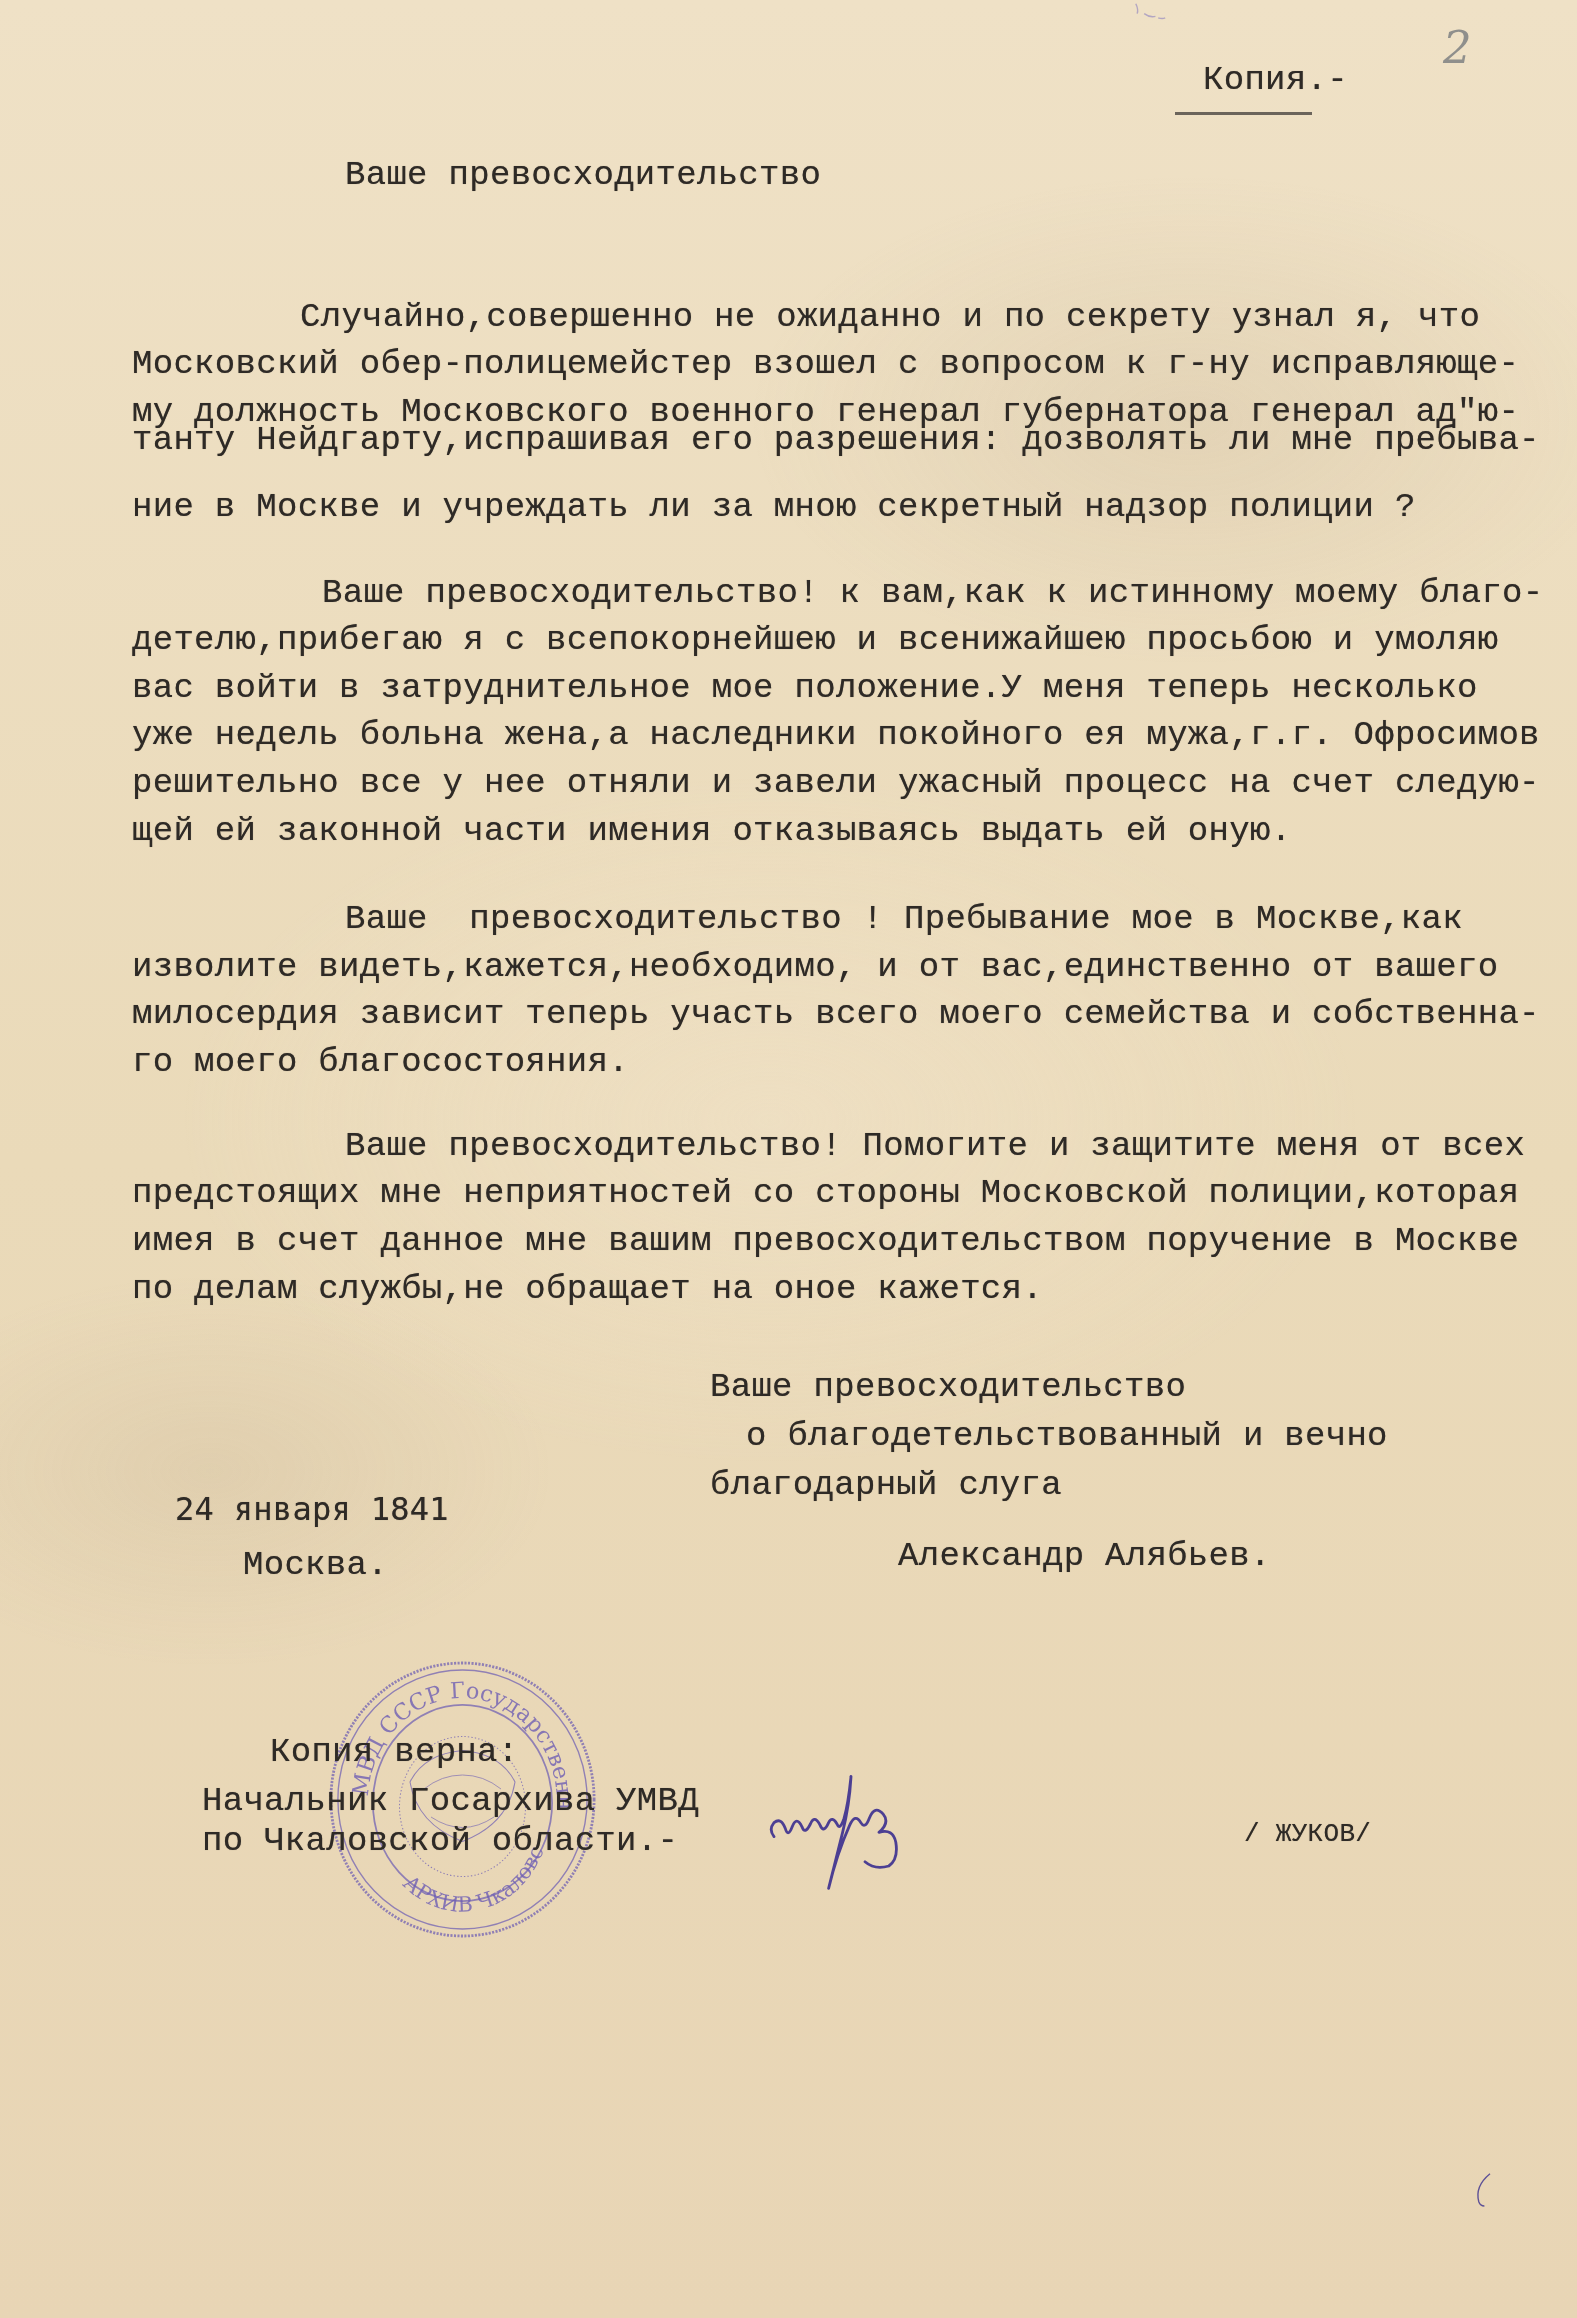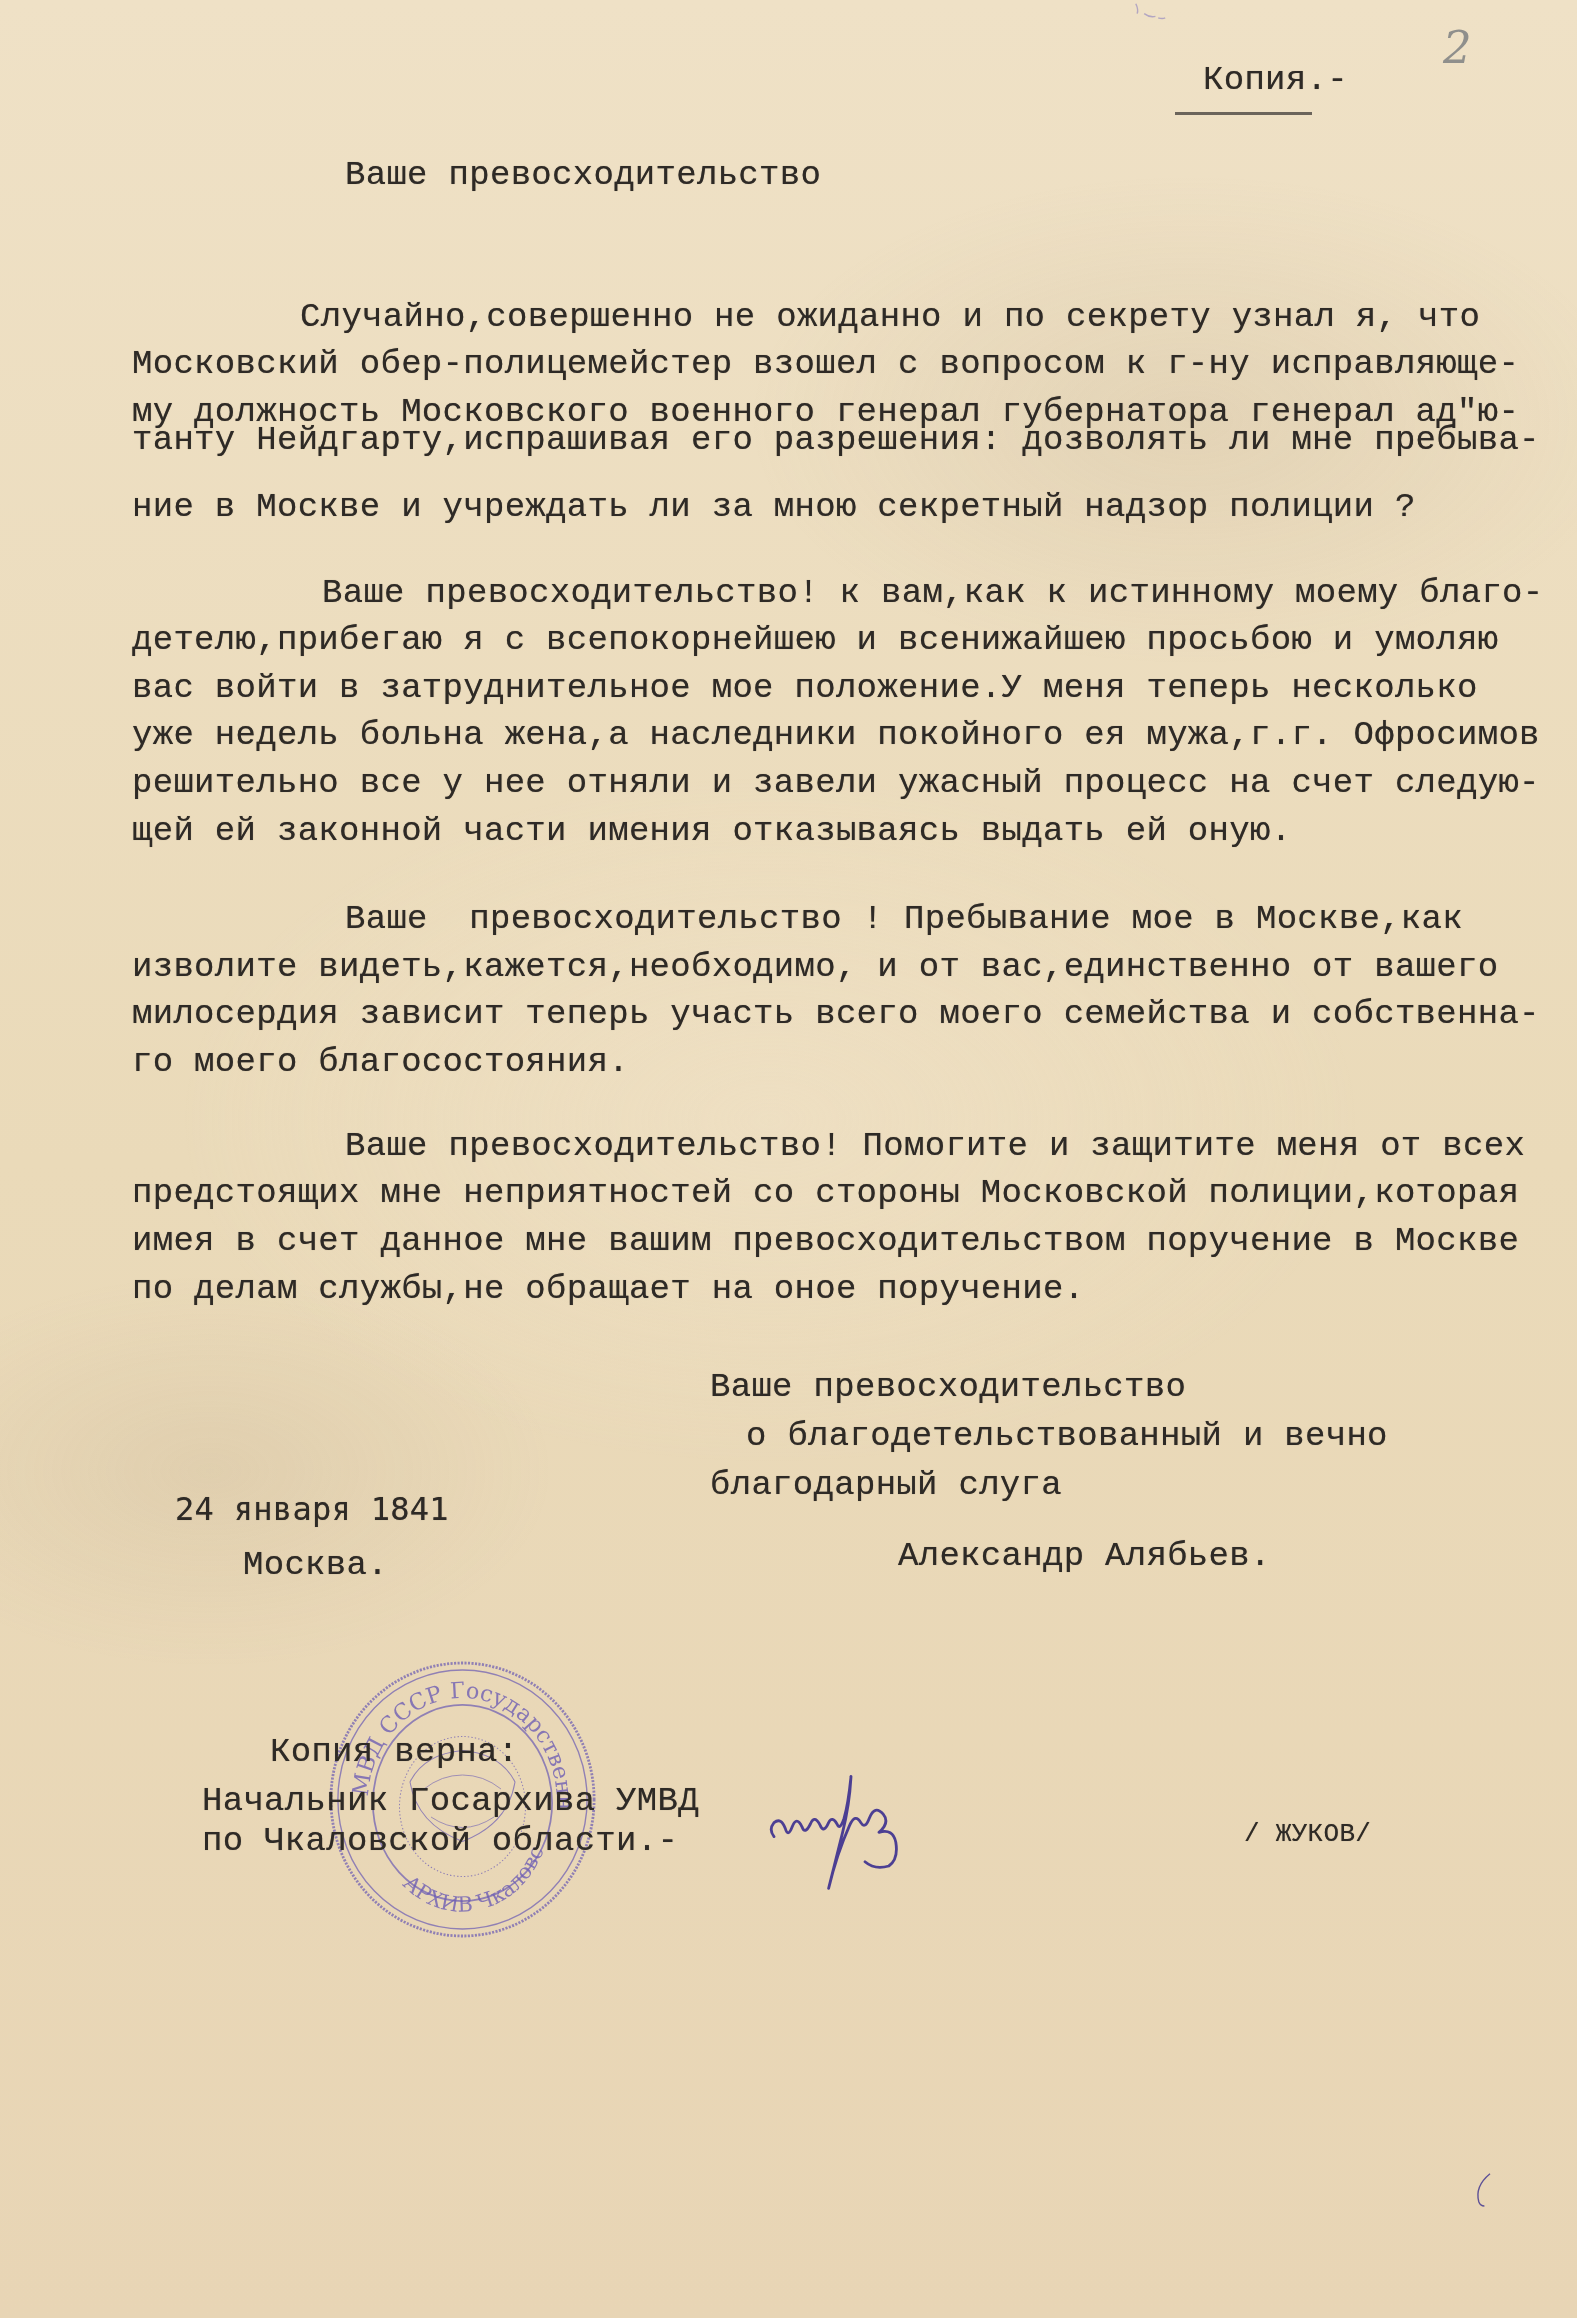--- a/index.html
+++ b/index.html
@@ -60,21 +60,21 @@
     <div class="tl" style="left:345px; top:902px;">Ваше  превосходительство ! Пребывание мое в Москве,как</div>
     <div class="tl" style="left:132px; top:950px;">изволите видеть,кажется,необходимо, и от вас,единственно от вашего</div>
     <div class="tl" style="left:132px; top:997px;">милосердия зависит теперь участь всего моего семейства и собственна-</div>
     <div class="tl" style="left:132px; top:1045px;">го моего благосостояния.</div>
   </div>
 
   <div>
     <div class="tl" style="left:345px; top:1129px;">Ваше превосходительство! Помогите и защитите меня от всех</div>
     <div class="tl" style="left:132px; top:1176px;">предстоящих мне неприятностей со стороны Московской полиции,которая</div>
     <div class="tl" style="left:132px; top:1224px;">имея в счет данное мне вашим превосходительством поручение в Москве</div>
-    <div class="tl" style="left:132px; top:1272px;">по делам службы,не обращает на оное поручение.</div>
+    <div class="tl" style="left:132px; top:1272px;">по делам службы,не обращает на оное кажется.</div>
   </div>
 
   <div>
     <div class="tl" style="left:710px; top:1370px;">Ваше превосходительство</div>
     <div class="tl" style="left:710px; top:1419px;margin-left:36px;">о благодетельствованный и вечно</div>
     <div class="tl" style="left:710px; top:1468px;">благодарный слуга</div>
     <div class="tl" style="left:898px; top:1539px;">Александр Алябьев.</div>
   </div>
 
   <div>

